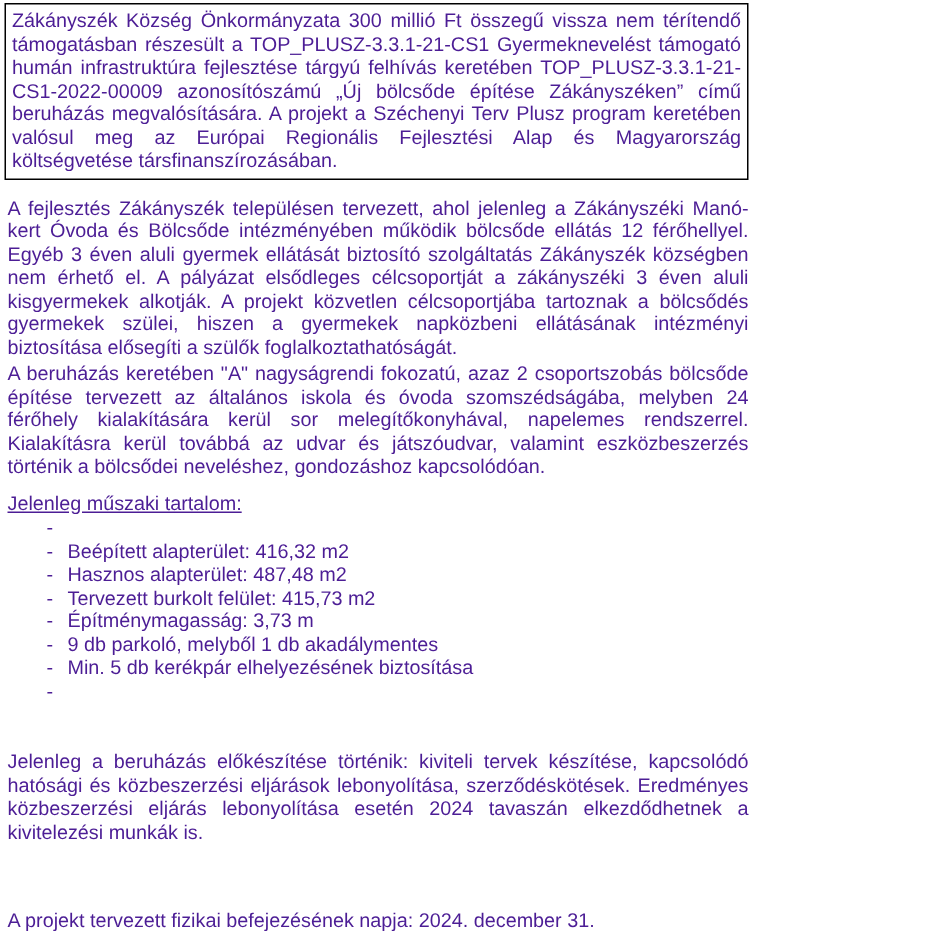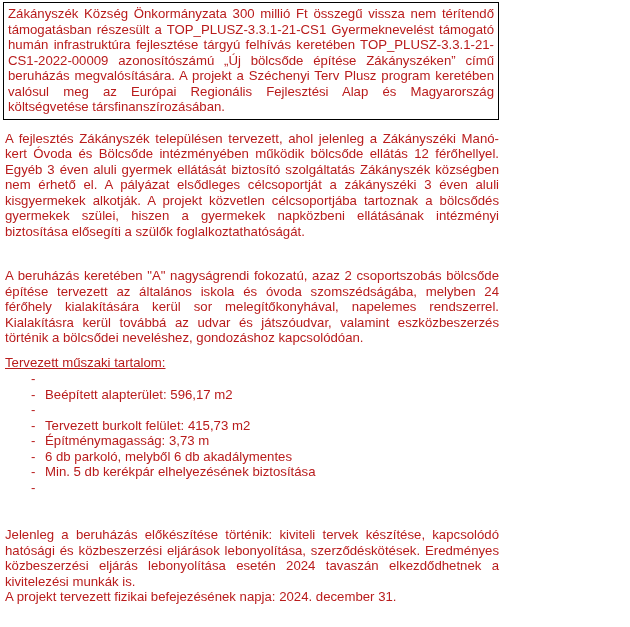--- a/index.html
+++ b/index.html
@@ -6,104 +6,105 @@
     margin: 0;
     padding: 0;
     background: #ffffff;
   }
   .page {
     position: relative;
     width: 502px;
     height: 627px;
     box-sizing: border-box;
     background: #ffffff;
-    color: #b91c1c;
+    color: #4c1d95;
     font-family: "Liberation Sans", sans-serif;
     font-size: 13.2px;
     line-height: 15.5px;
     padding: 2px 3px 0 3px;
     overflow: hidden;
   }
   .boxed {
     box-sizing: border-box;
     border: 1px solid #000000;
     padding: 3px 4px 4px 4px;
     margin: 0 0 11px 0;
   }
   .boxed p {
     margin: 0;
     text-align: justify;
   }
   .para {
     margin: 0 0 0 2px;
     text-align: justify;
   }
-  .para-dev   { margin-bottom: 29px; }
+  .para-dev   { margin-bottom: 2px; }
   .para-inv   { margin-bottom: 9px; }
   .heading {
     margin-left: 2px;
     text-decoration: underline;
     margin-bottom: 1px;
   }
   .tech-list {
     list-style: none;
     margin: 0 0 32px 0;
     padding: 0 0 0 28px;
   }
   .tech-list li {
     display: flex;
   }
   .tech-list .marker {
     width: 14px;
     flex: 0 0 14px;
   }
-  .para-status { }
+  .para-status { margin-bottom: 44px; }
   .line {
     margin: 0 0 0 2px;
     text-align: left;
   }
   .line-completion { margin-bottom: 15px; }
 </style>
 </head>
 <body>
 
 <div class="page">
 
   <div class="boxed">
     <p>Zákányszék Község Önkormányzata 300 millió Ft összegű vissza nem térítendő támogatásban részesült a TOP_PLUSZ-3.3.1-21-CS1 Gyermeknevelést támogató humán infrastruktúra fejlesztése tárgyú felhívás keretében TOP_PLUSZ-3.3.1-21-CS1-2022-00009 azonosítószámú „Új bölcsőde építése Zákányszéken” című beruházás megvalósítására. A projekt a Széchenyi Terv Plusz program keretében valósul meg az Európai Regionális Fejlesztési Alap és Magyarország költségvetése társfinanszírozásában.</p>
   </div>
 
   <p class="para para-dev">A fejlesztés Zákányszék településen tervezett, ahol jelenleg a Zákányszéki Manó-kert Óvoda és Bölcsőde intézményében működik bölcsőde ellátás 12 férőhellyel. Egyéb 3 éven aluli gyermek ellátását biztosító szolgáltatás Zákányszék községben nem érhető el. A pályázat elsődleges célcsoportját a zákányszéki 3 éven aluli kisgyermekek alkotják. A projekt közvetlen célcsoportjába tartoznak a bölcsődés gyermekek szülei, hiszen a gyermekek napközbeni ellátásának intézményi biztosítása elősegíti a szülők foglalkoztathatóságát.</p>
 
   <p class="para para-inv">A beruházás keretében "A" nagyságrendi fokozatú, azaz 2 csoportszobás bölcsőde építése tervezett az általános iskola és óvoda szomszédságába, melyben 24 férőhely kialakítására kerül sor melegítőkonyhával, napelemes rendszerrel. Kialakításra kerül továbbá az udvar és játszóudvar, valamint eszközbeszerzés történik a bölcsődei neveléshez, gondozáshoz kapcsolódóan.</p>
 
-  <div class="heading">Tervezett műszaki tartalom:</div>
+  <div class="heading">Jelenleg műszaki tartalom:</div>
 
   <ul class="tech-list">
     <li>
       <span class="marker">-</span>
     </li>
     <li>
       <span class="marker">-</span>
-      <span class="item-text">Beépített alapterület: 596,17 m2</span>
+      <span class="item-text">Beépített alapterület: 416,32 m2</span>
     </li>
     <li>
       <span class="marker">-</span>
+      <span class="item-text">Hasznos alapterület: 487,48 m2</span>
     </li>
     <li>
       <span class="marker">-</span>
       <span class="item-text">Tervezett burkolt felület: 415,73 m2</span>
     </li>
     <li>
       <span class="marker">-</span>
       <span class="item-text">Építménymagasság: 3,73 m</span>
     </li>
     <li>
       <span class="marker">-</span>
-      <span class="item-text">6 db parkoló, melyből 6 db akadálymentes</span>
+      <span class="item-text">9 db parkoló, melyből 1 db akadálymentes</span>
     </li>
     <li>
       <span class="marker">-</span>
       <span class="item-text">Min. 5 db kerékpár elhelyezésének biztosítása</span>
     </li>
     <li>
       <span class="marker">-</span>
     </li>
   </ul>
 

